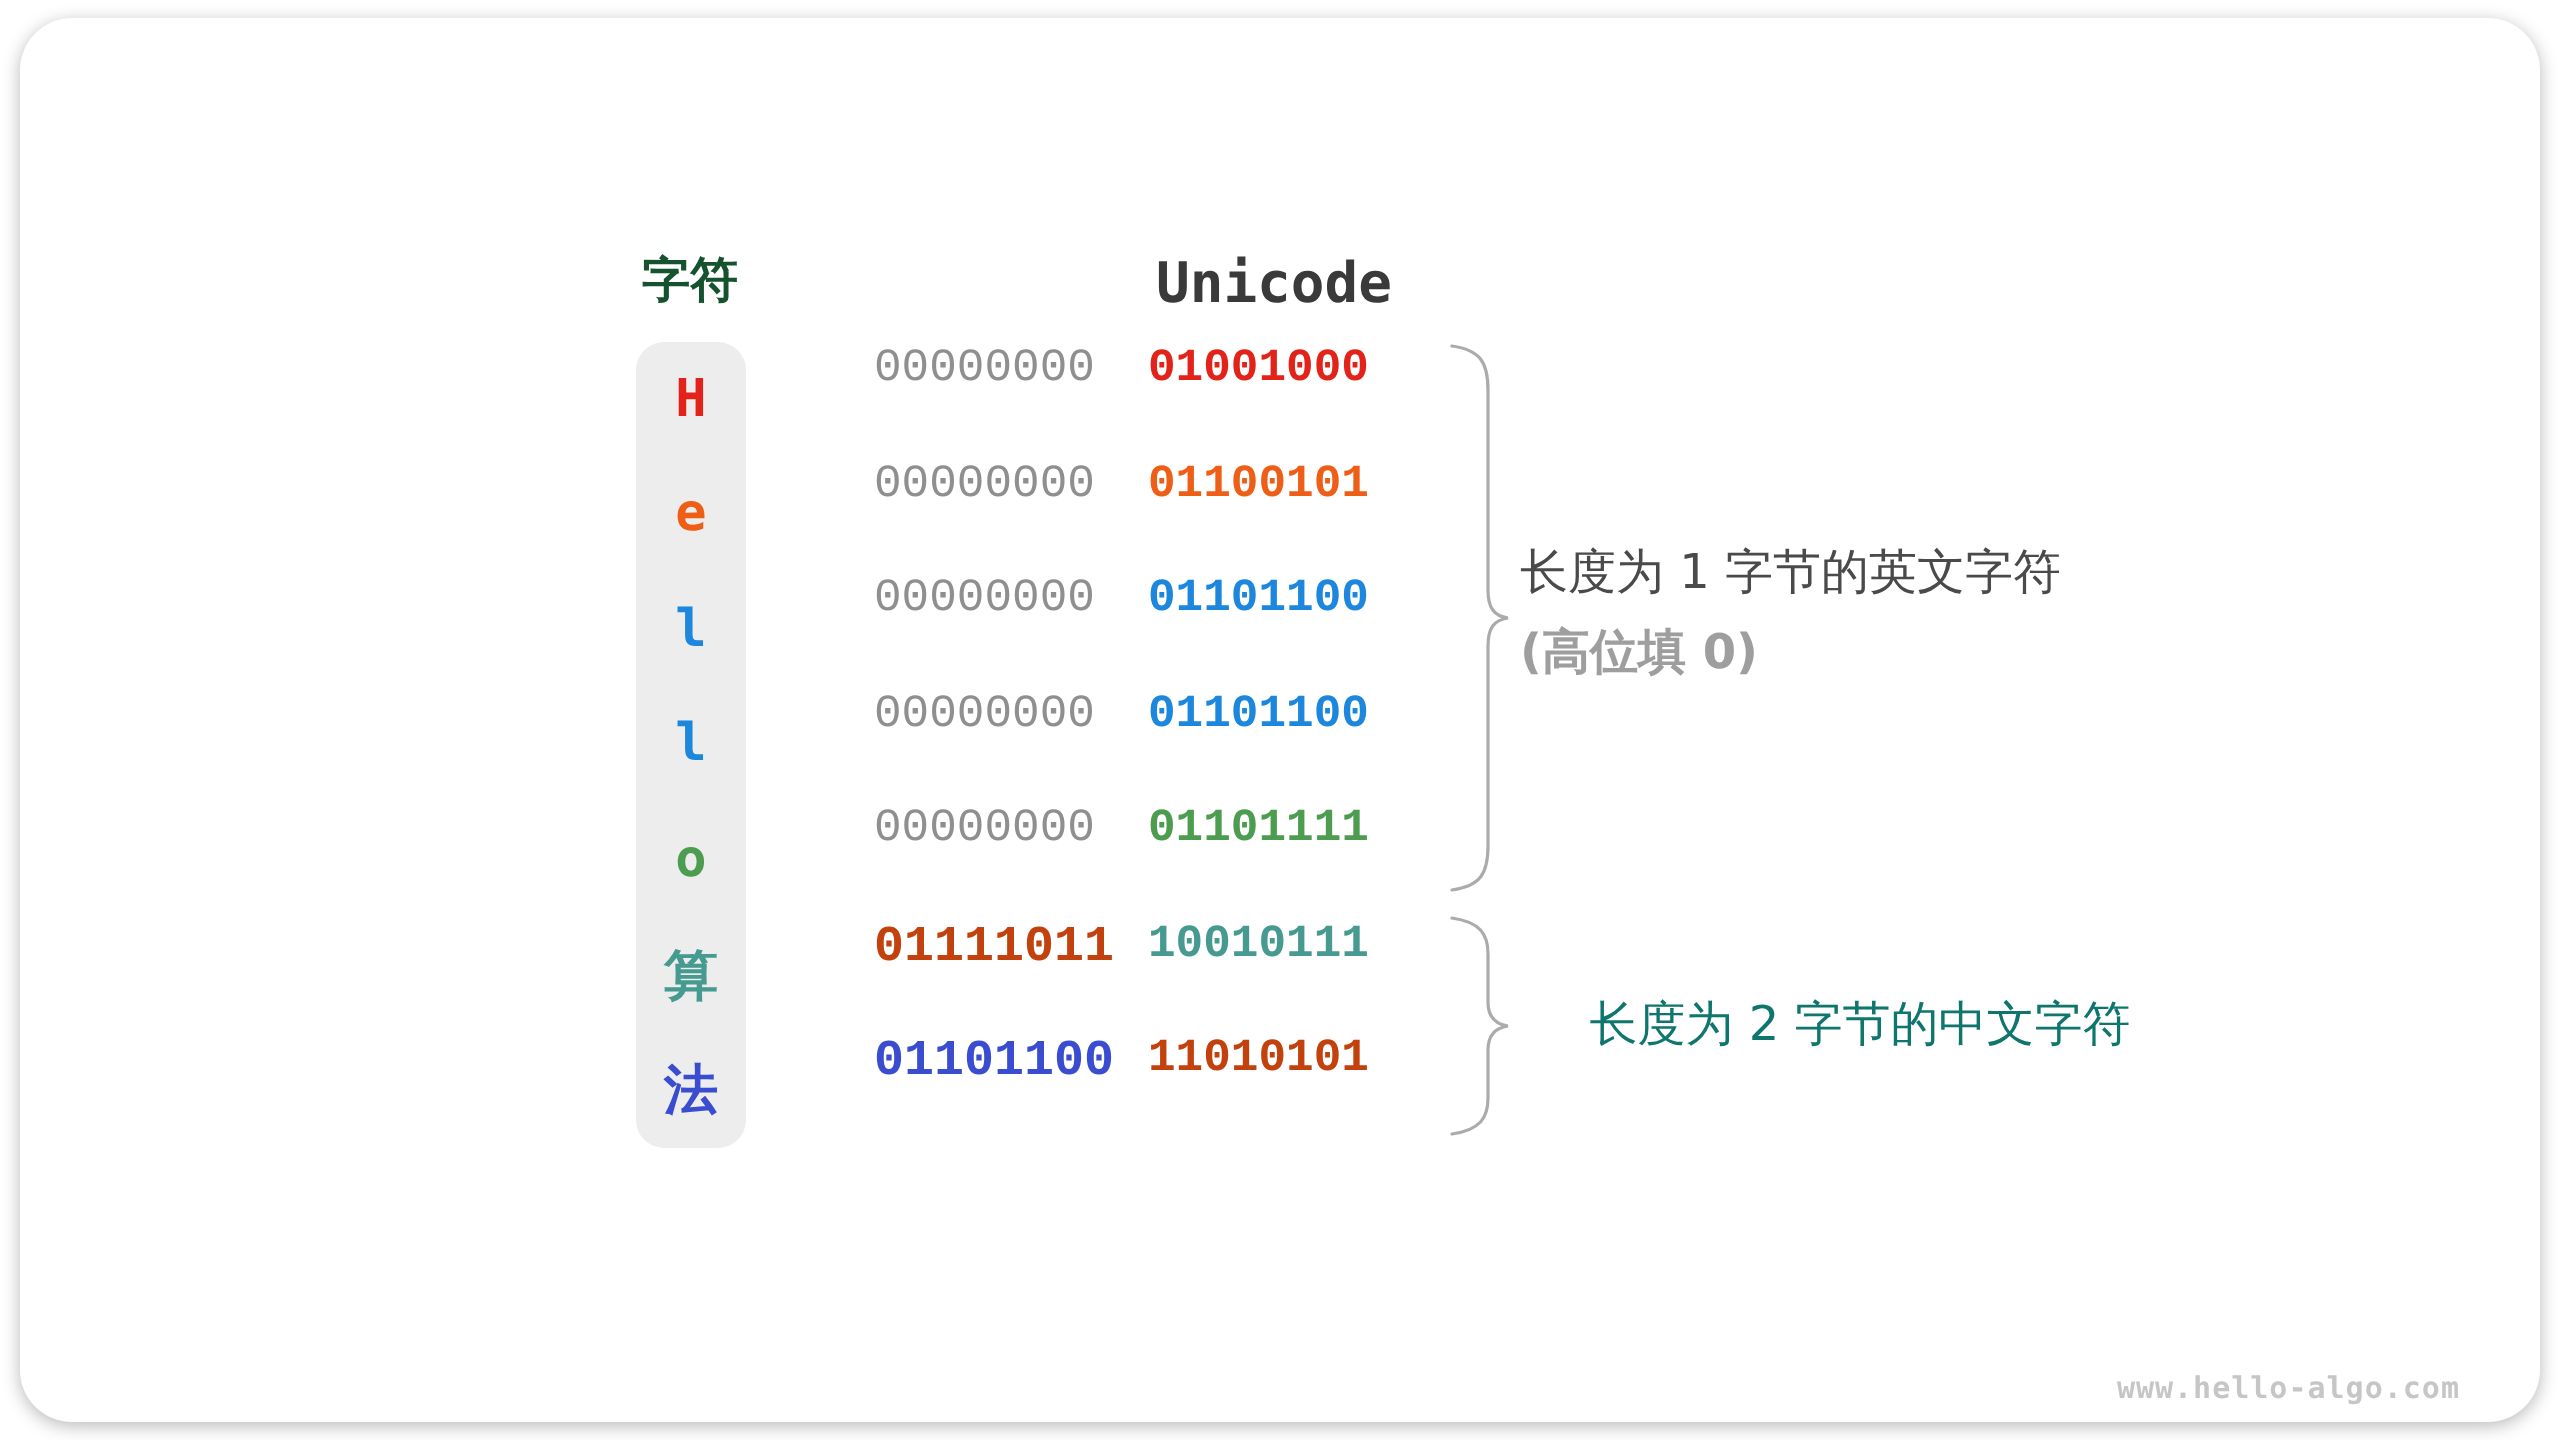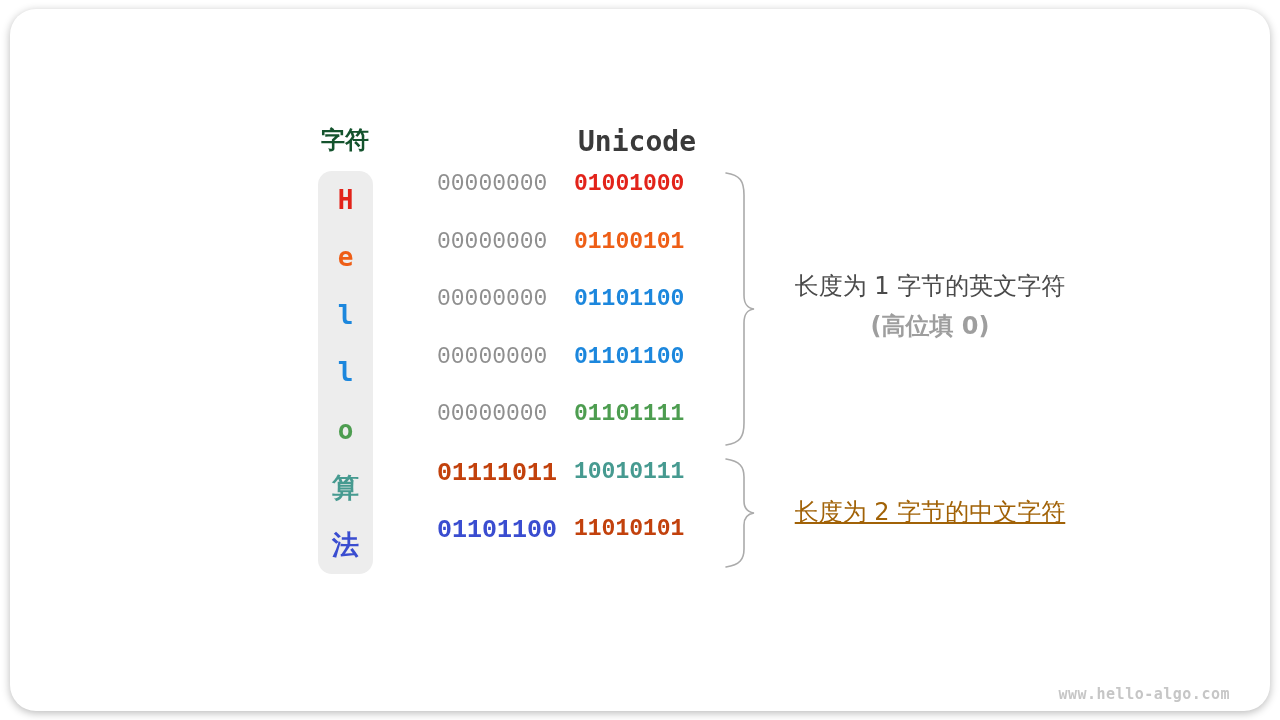--- a/index.html
+++ b/index.html
@@ -64,21 +64,21 @@
   .bin-row.cjk .byte1 { font-size: 25px; font-weight: bold; }
   .braces-svg {
     position: absolute;
     left: 0; top: 0;
     width: 1280px; height: 720px;
     pointer-events: none;
   }
   .ann-english {
     position: absolute;
     left: 750px; top: 262px; width: 340px;
-    text-align: center;
+    text-align: left;
     font-size: 24px;
     line-height: 30px;
   }
   .ann-english .sub {
     margin-top: 10px;
     font-weight: bold;
   }
   .ann-chinese {
     position: absolute;
     left: 750px; top: 487px; width: 340px;
@@ -145,17 +145,17 @@
 
   <svg class="braces-svg" viewBox="0 0 1280 720">
     <path d="M716,164 C730,166 734,172 734,186 L734,286 C734,295 737,299 744,300 C737,301 734,305 734,314 L734,414 C734,428 730,434 716,436" fill="none" stroke-width="1.6" stroke-linecap="round" stroke="#ababab"></path>
     <path d="M716,450 C730,452 734,458 734,468 L734,492 C734,499 737,503 744,504 C737,505 734,509 734,516 L734,540 C734,550 730,556 716,558" fill="none" stroke-width="1.6" stroke-linecap="round" stroke="#ababab"></path>
   </svg>
 
   <div class="ann-english">
     <div style="color: rgb(74, 74, 74);">长度为 1 字节的英文字符</div>
     <div class="sub" style="color: rgb(158, 158, 158);">(高位填 0)</div>
   </div>
-  <div class="ann-chinese" style="color: #a16207; text-decoration: underline;">长度为 2 字节的中文字符</div>
+  <div class="ann-chinese" style="color: #0f766e;">长度为 2 字节的中文字符</div>
 
   <div class="watermark" style="color: rgb(198, 198, 198);">www.hello-algo.com</div>
 
 </div>
 
 </body></html>

